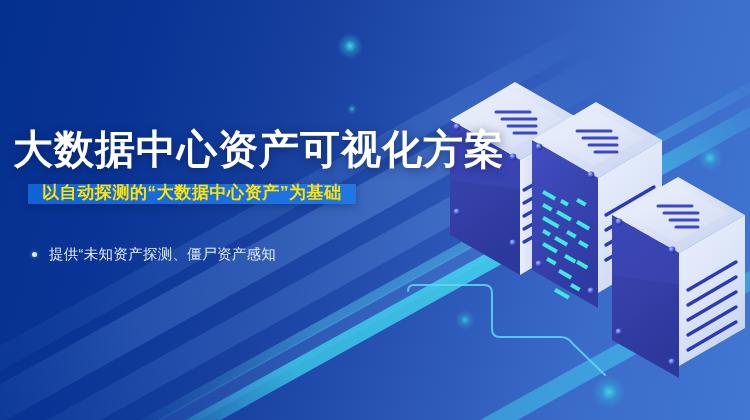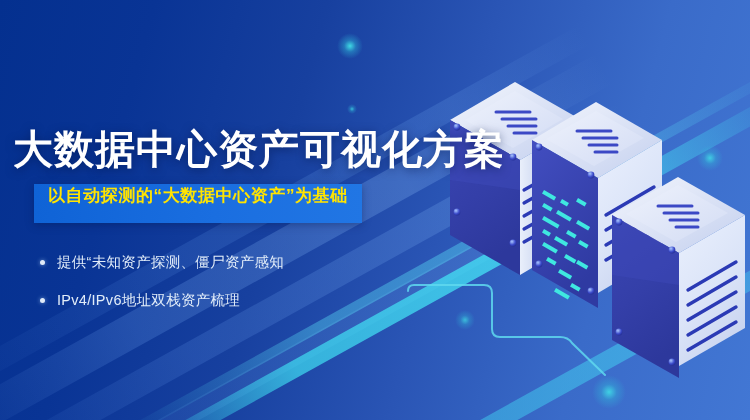--- a/index.html
+++ b/index.html
@@ -41,26 +41,25 @@
     font-size:40px;line-height:46px;
     font-weight:bold;
     letter-spacing:1px;
     color:#ffffff;
     white-space:nowrap;
     text-shadow:0 2px 10px rgba(2,20,70,.55);
   }
 
   .subtitle-bar{
     position:absolute;left:28px;top:184px;
-    height:39px;
+    height:20px;
     padding:0 14px;
-    display:flex;align-items:flex-start;
+    display:flex;align-items:flex-end;
     background:linear-gradient(90deg,#0f63d6 0%,#1a6ee0 55%,#2176e4 100%);
     box-shadow:0 2px 8px rgba(3,22,72,.35);
-    margin-left:6px;
   }
   .subtitle-bar .subtitle-text{
     color:#ffe400;
     font-size:17px;
     font-weight:bold;
     letter-spacing:.6px;
     white-space:nowrap;
   }
 
   .bullets{position:absolute;left:32px;top:240px;width:420px;}
@@ -246,25 +245,21 @@
   </div>
 
   <div class="text-block">
 
     <h1 class="page-title">大数据中心资产可视化方案</h1>
 
     <div class="subtitle-bar">
       <span class="subtitle-text">以自动探测的“大数据中心资产”为基础</span>
     </div>
 
-    <ul class="bullets" style="list-style:none;margin:8px;padding:0;">
+    <ul class="bullets" style="list-style:none;margin:0;padding:0;">
       <li class="bullet-row">
         <span class="bullet-dot"></span>
         <span class="bullet-text">提供“未知资产探测、僵尸资产感知</span>
       </li>
-      <li class="bullet-row">
-        <span class="bullet-dot"></span>
-        <span class="bullet-text">IPv4/IPv6地址双栈资产梳理</span>
-      </li>
     </ul>
 
   </div>
 </div>
 
 </body></html>

